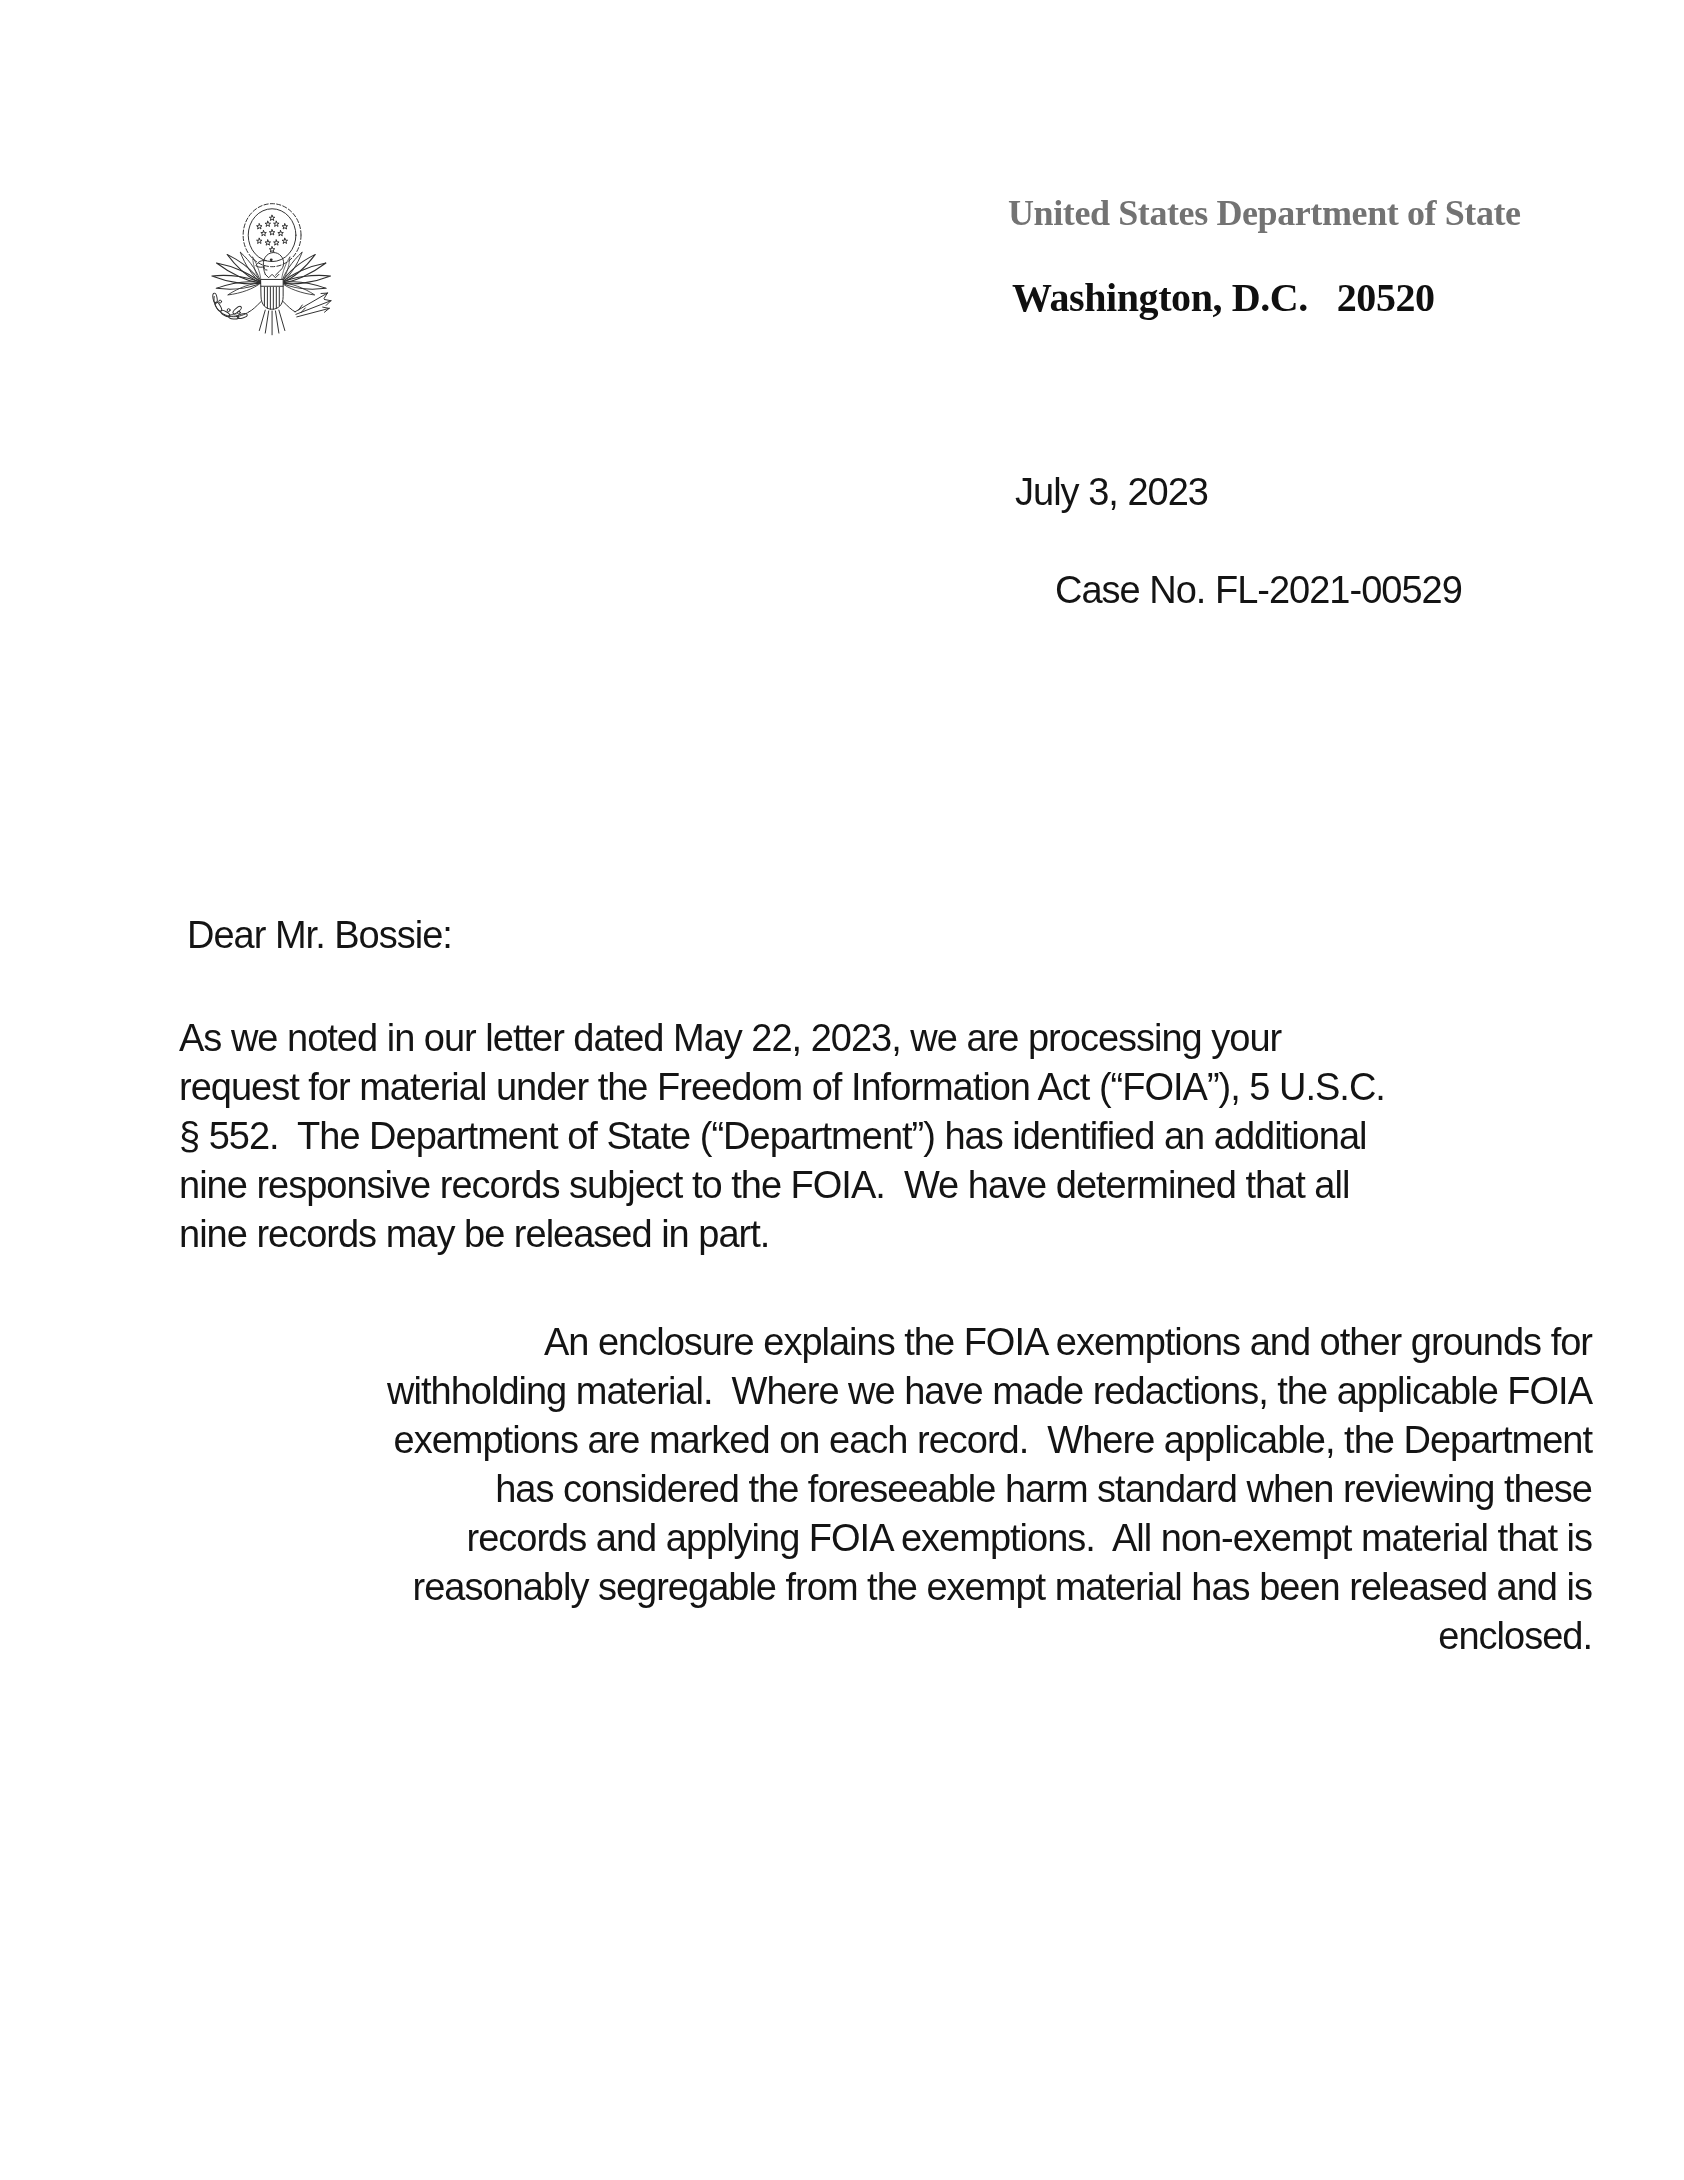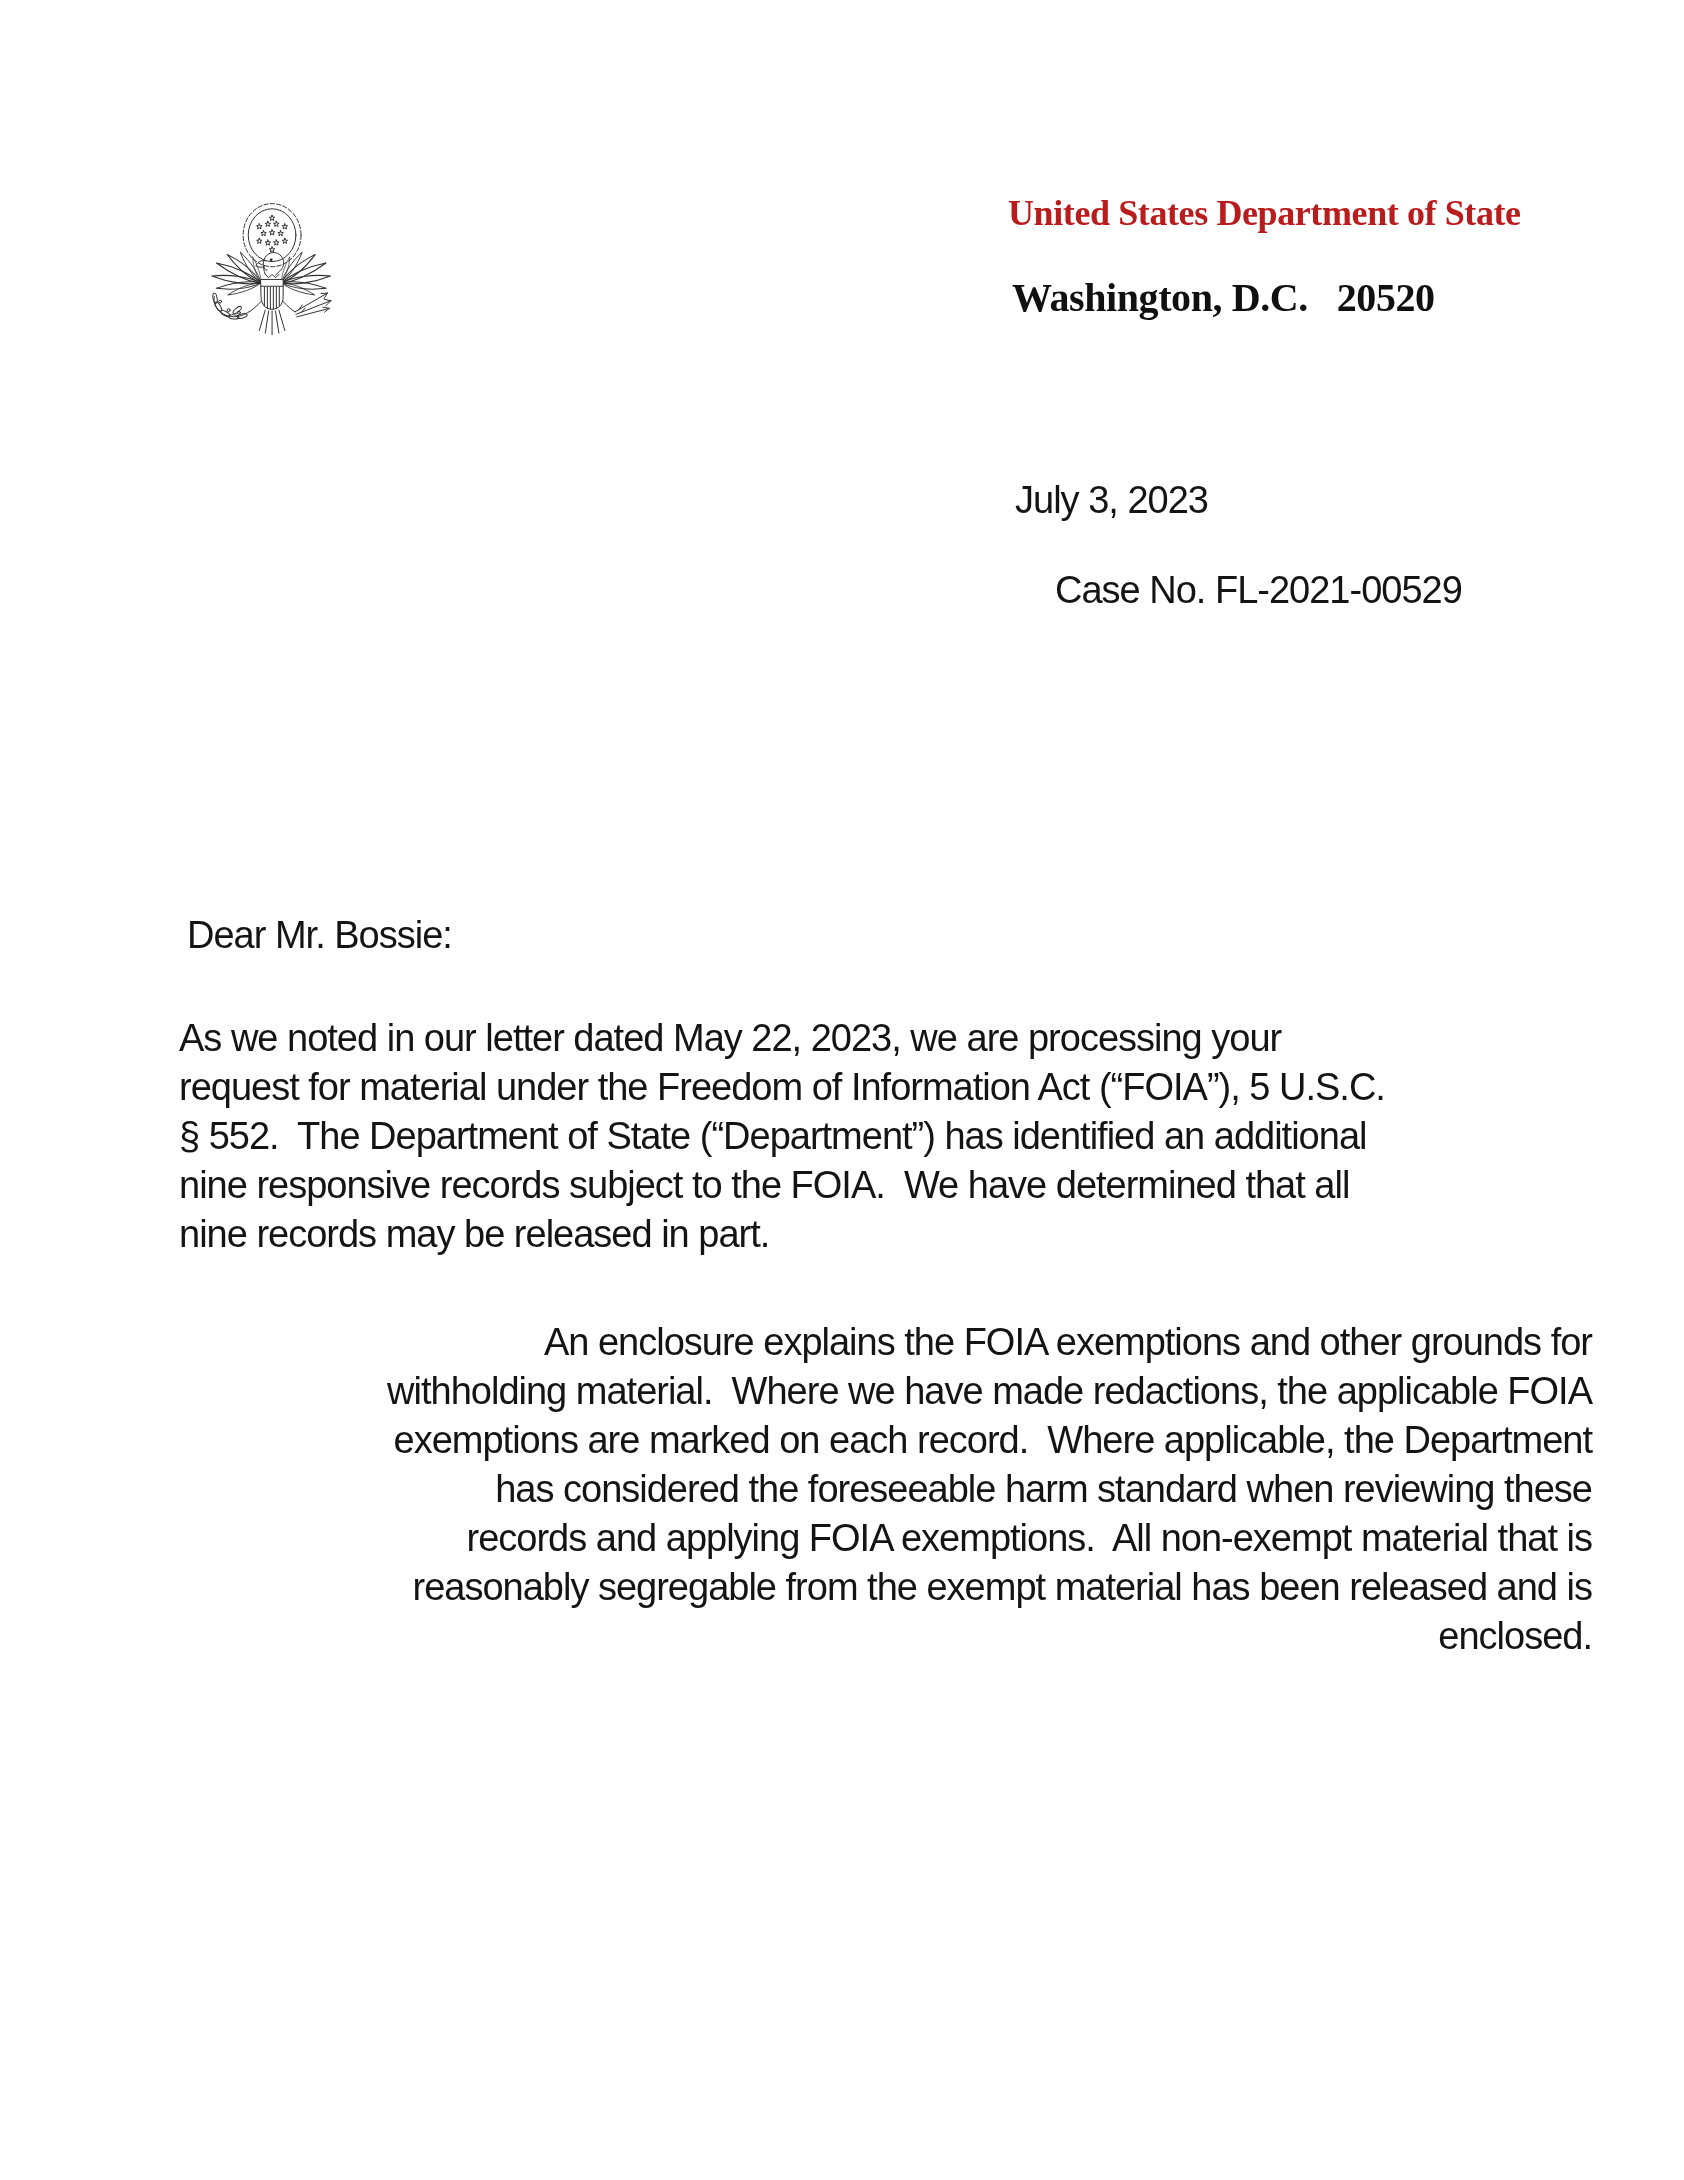--- a/index.html
+++ b/index.html
@@ -12,21 +12,21 @@
     overflow: hidden;
     color: #141414;
   }
   .abs { position: absolute; }
   .serif-head {
     font-family: "Liberation Serif", serif;
     font-weight: 700;
     font-size: 36px;
     line-height: 1.15;
     letter-spacing: -0.4px;
-    color: #b91c1c;
+    color: #737373;
     white-space: pre;
   }
   .serif-sub {
     font-family: "Liberation Serif", serif;
     font-weight: 700;
     font-size: 40px;
     line-height: 1.15;
     letter-spacing: -0.4px;
     color: #101010;
     white-space: pre;
@@ -48,21 +48,21 @@
     stroke-linecap: round;
     stroke-linejoin: round;
   }
   .seal-svg .fill { fill: currentColor; stroke: none; }
   .seal-svg .white { fill: #ffffff; }
 
   
   .pos-seal      { left: 198px;  top: 201px; }
   .pos-agency    { left: 1008px; top: 193px; }
   .pos-station   { left: 1012px; top: 275px; }
-  .pos-date      { left: 1015px; top: 468px; margin-top: 8px; }
+  .pos-date      { left: 1015px; top: 468px; }
   .pos-case      { left: 1015px; top: 566px; margin-left: 40px; }
   .pos-recipient { left: 187px;  top: 657px; }
   .pos-salute    { left: 187px;  top: 911px; }
   .pos-para1     { left: 179px;  top: 1014px; width: 1405px; }
   .pos-para2     { left: 187px;  top: 1318px; width: 1405px; text-align: right; }
 </style>
 </head>
 <body>
 
 <div class="page">

